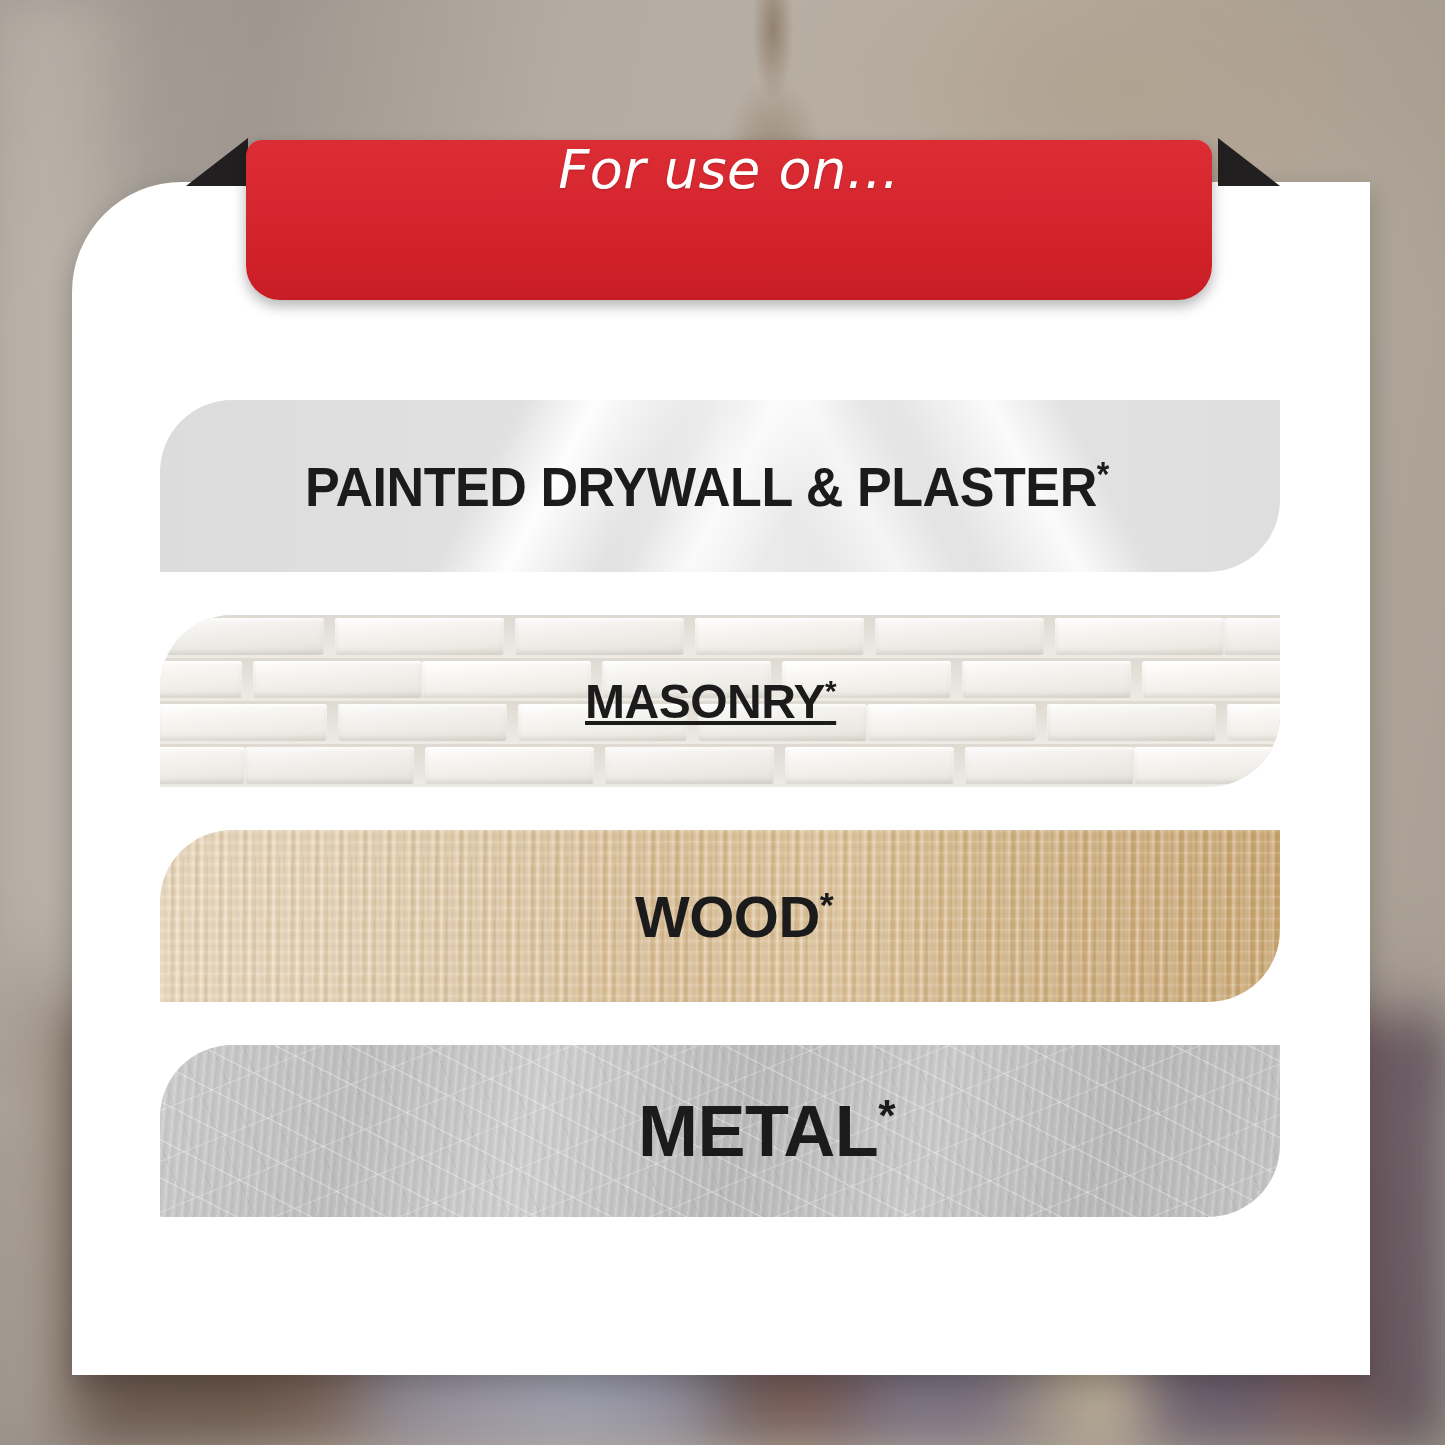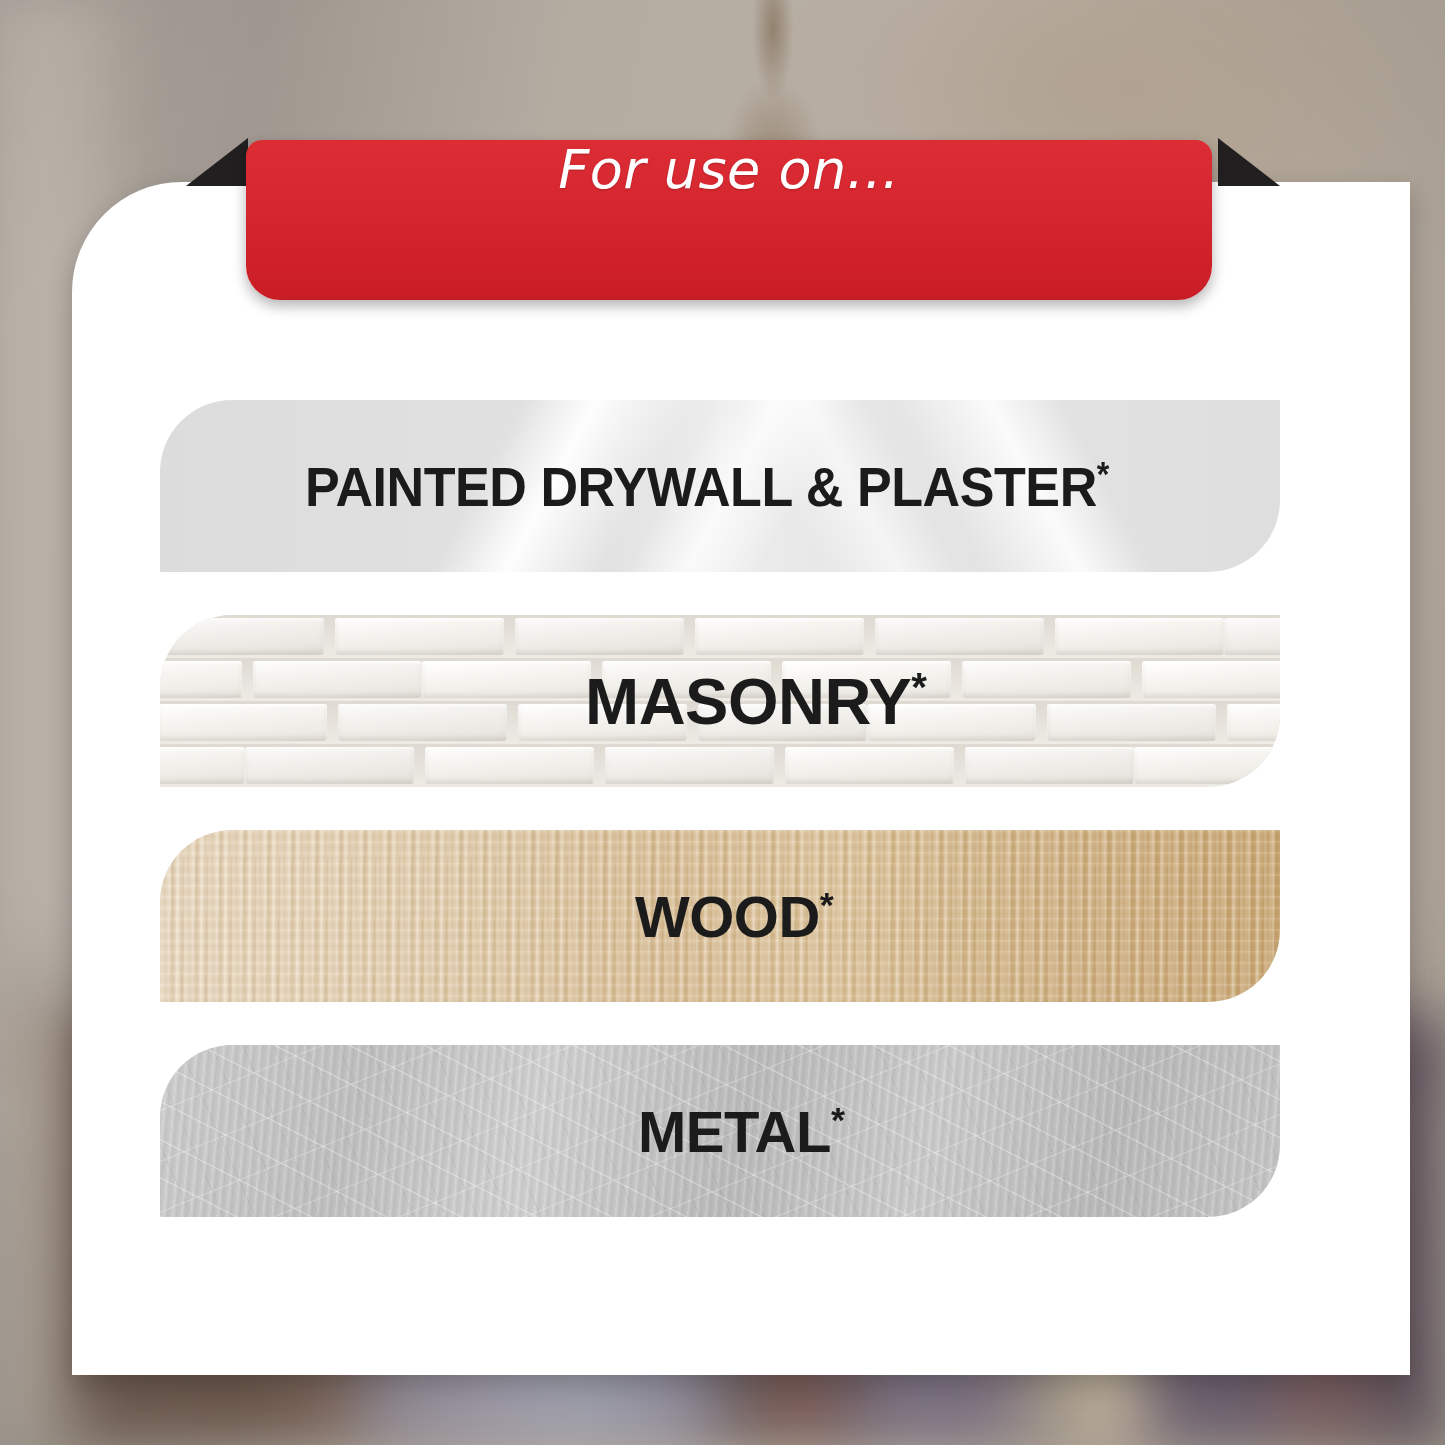--- a/index.html
+++ b/index.html
@@ -59,21 +59,20 @@
     filter:blur(24px);opacity:.8;}
   #bg-vignette{position:absolute;inset:0;
     background:radial-gradient(ellipse 100% 90% at 50% 45%, rgba(0,0,0,0) 55%, rgba(0,0,0,.12) 100%);}
 
   
   #card{
     position:absolute;left:72px;top:182px;width:1298px;height:1193px;
     background:#ffffff;
     border-radius:110px 0 0 0;
     box-shadow:0 10px 26px rgba(0,0,0,.22);
-    padding-left:40px;
   }
 
   
   #ribbon-wrap{position:absolute;left:186px;top:138px;width:1094px;height:170px;}
   .tail{position:absolute;top:0;width:62px;height:48px;background:#211f1f;}
   .tail.left{left:0;clip-path:polygon(0 100%,100% 0,100% 100%);}
   .tail.right{right:0;clip-path:polygon(0 0,100% 100%,0 100%);}
   #ribbon{
     position:absolute;left:60px;top:2px;width:966px;height:160px;
     background:linear-gradient(180deg,#dc2d35 0%,#d6262f 42%,#cf2028 78%,#c71d25 100%);
@@ -119,42 +118,42 @@
   
   #bar-masonry{background:#f2f0ec;}
   #bar-masonry .bricks{position:absolute;inset:0;}
   #bar-masonry .brow{position:absolute;left:-60px;right:-60px;height:25%;}
   #bar-masonry .brick{position:absolute;top:3px;bottom:3px;
     background:linear-gradient(175deg,#ffffff 0%,#f6f4f0 35%,#eceae4 78%,#e2dfd8 100%);
     border-radius:3px;
     box-shadow:inset 0 2px 3px rgba(255,255,255,.9), inset 0 -3px 5px rgba(180,175,165,.35);}
   #bar-masonry .mortar{position:absolute;left:0;right:0;height:100%;
     background:linear-gradient(180deg,#dedad2,#eeebe5);}
-  #bar-masonry .label{font-size:65px;letter-spacing:-0.5px;margin-left:425px;}
+  #bar-masonry .label{font-size:48px;letter-spacing:-0.5px;margin-left:425px;text-decoration:underline;}
 
   
   #bar-wood{
     background:
       repeating-linear-gradient(90deg, rgba(255,255,255,.00) 0px, rgba(255,255,255,.28) 1px, rgba(255,255,255,0) 3px, rgba(140,108,72,.10) 5px, rgba(255,255,255,0) 8px),
       repeating-linear-gradient(91deg, rgba(120,90,58,.09) 0px, rgba(255,255,255,.0) 4px, rgba(255,255,255,.22) 7px, rgba(255,255,255,0) 12px),
       repeating-linear-gradient(180deg, rgba(255,255,255,.18) 0px, rgba(255,255,255,0) 3px, rgba(150,115,76,.07) 6px, rgba(255,255,255,0) 11px),
       linear-gradient(92deg,#e8d7bd 0%,#e5d2b4 14%,#dfc9a6 30%,#d9bd93 46%,#dcc298 60%,#d2b485 74%,#cdab79 88%,#c9a670 100%);
   }
   #bar-wood .label{font-size:58px;letter-spacing:-0.5px;margin-left:475px;}
 
   
   #bar-metal{
     background:
       repeating-linear-gradient(27deg, rgba(255,255,255,0) 0px, rgba(255,255,255,.42) 1px, rgba(255,255,255,0) 2px, rgba(255,255,255,0) 34px),
       repeating-linear-gradient(-22deg, rgba(255,255,255,0) 0px, rgba(255,255,255,.30) 1px, rgba(255,255,255,0) 2px, rgba(255,255,255,0) 47px),
       repeating-linear-gradient(66deg, rgba(70,70,70,.14) 0px, rgba(70,70,70,0) 1px, rgba(70,70,70,0) 29px),
       repeating-linear-gradient(95deg, rgba(255,255,255,.20) 0px, rgba(255,255,255,0) 2px, rgba(90,90,90,.10) 4px, rgba(90,90,90,0) 9px),
       linear-gradient(105deg,#cfcfcf 0%,#c2c2c2 18%,#d2d2d2 34%,#bdbdbd 52%,#cdcdcd 68%,#bcbcbc 84%,#c8c8c8 100%);
   }
-  #bar-metal .label{font-size:58px;letter-spacing:-0.5px;margin-left:478px;text-align:right;}
+  #bar-metal .label{font-size:72px;letter-spacing:-0.5px;margin-left:478px;text-align:right;}
 </style>
 </head>
 <body>
 
 <div id="stage">
 
   <div id="bg"></div>
   <div id="bg-left-col"></div>
   <div id="bg-bottom-fade"></div>
   <div id="bg-bottom"></div>

